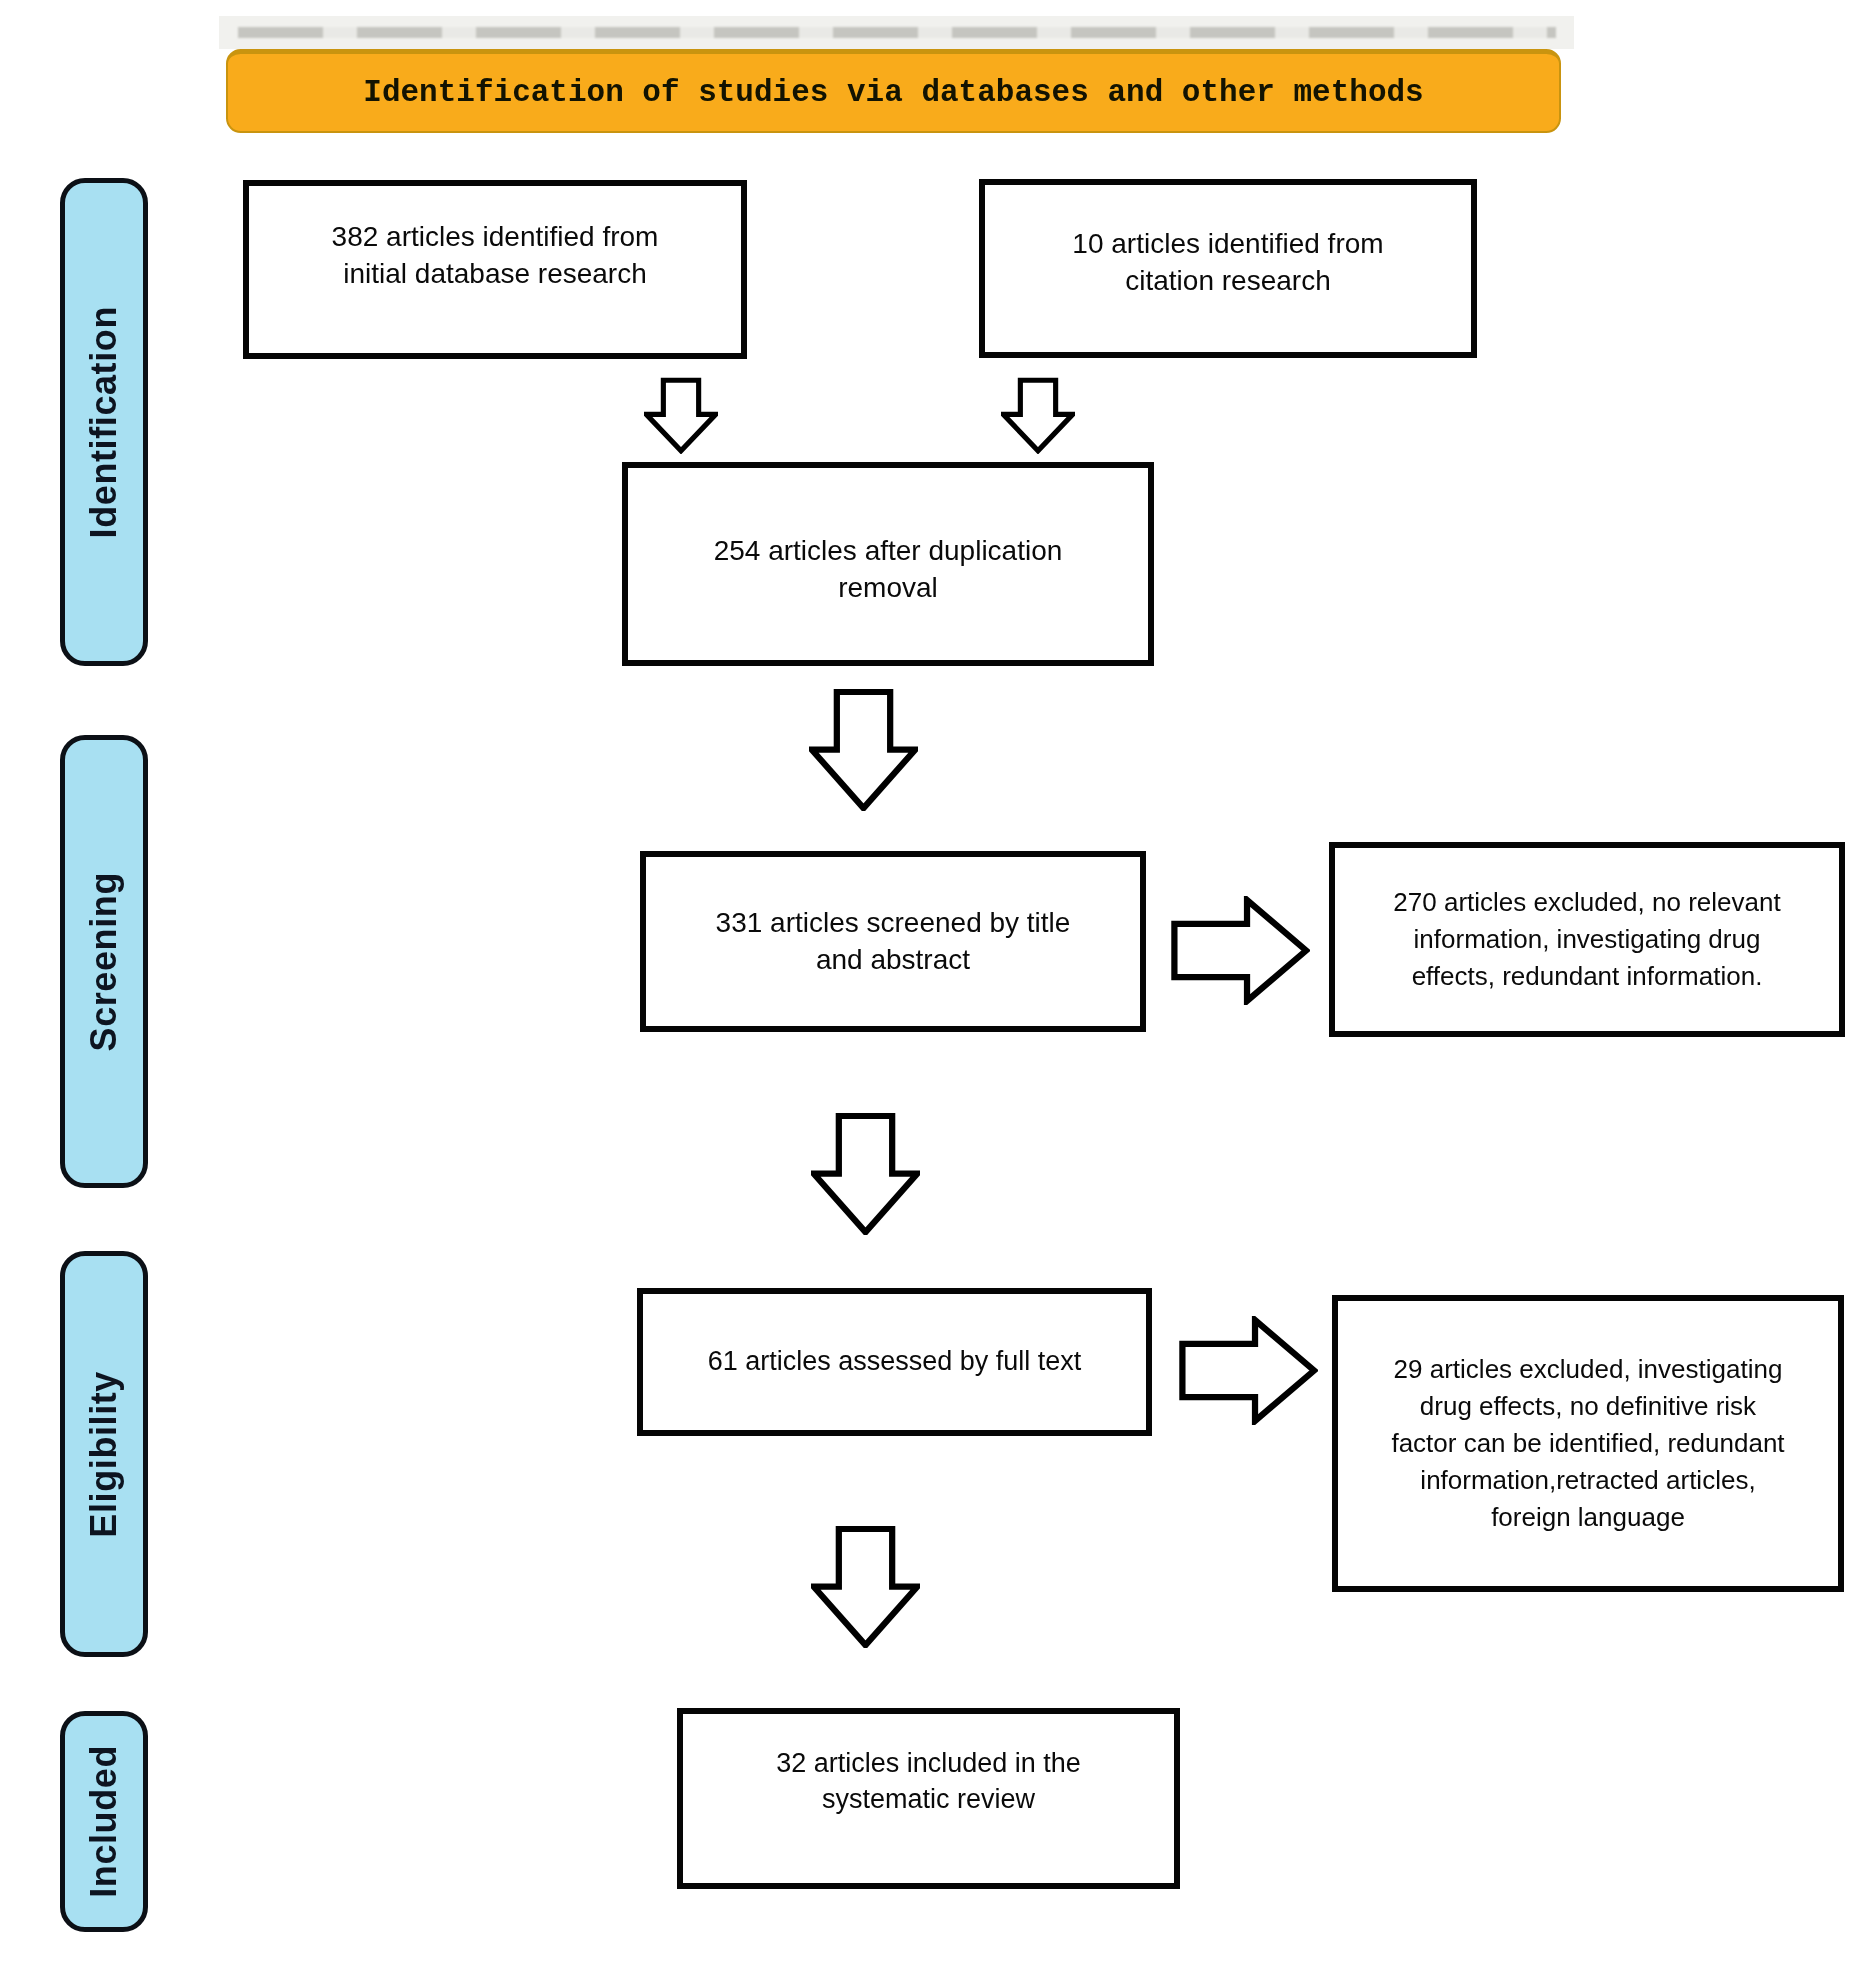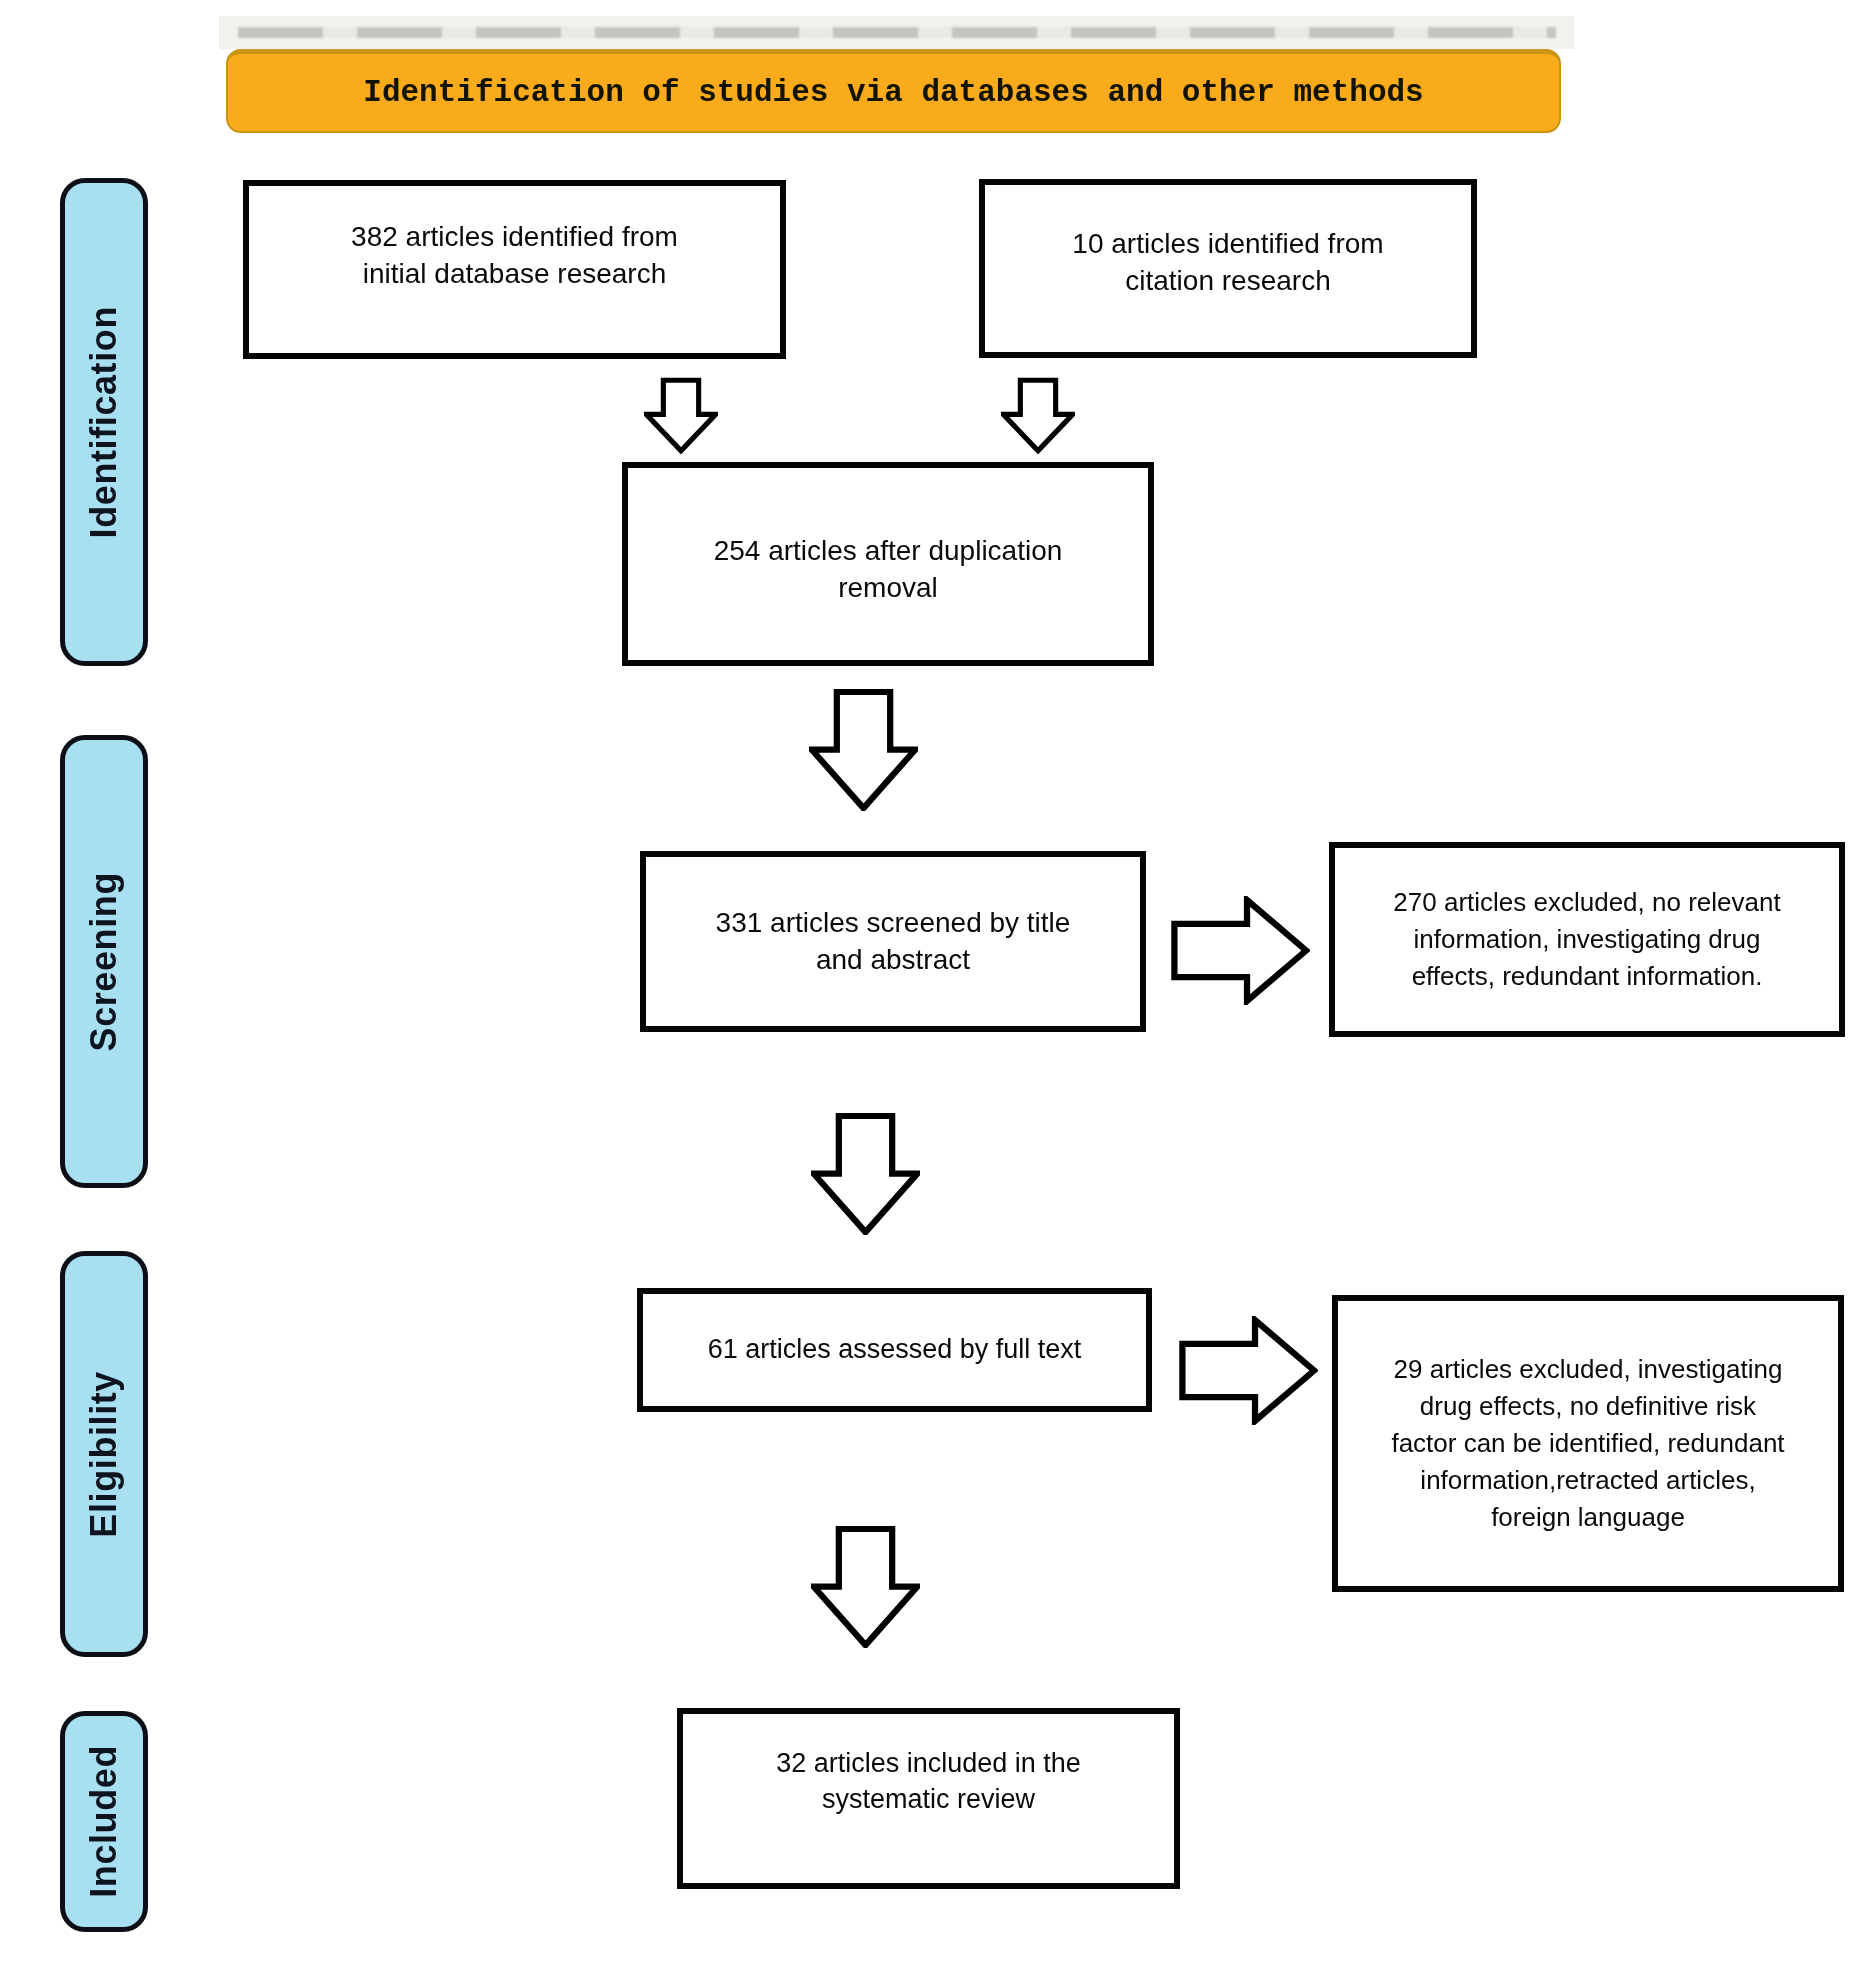--- a/index.html
+++ b/index.html
@@ -54,25 +54,25 @@
   #stage-included{top:1711px;height:221px;}
   
   .node{
     position:absolute;background:#ffffff;
     border:6.8px solid #050505;box-sizing:border-box;
     display:flex;align-items:center;justify-content:center;
     text-align:center;color:#0a0a0a;
     font-size:28px;line-height:1.32;
     white-space:pre-line;
   }
-  #box-db{left:243px;top:180px;width:543px;height:179px;padding:0 11.3px 28px 11.3px;}
+  #box-db{left:243px;top:180px;width:504px;height:179px;padding:0 11.3px 28px 11.3px;}
   #box-cit{left:979px;top:179px;width:498px;height:179px;padding:0 11.3px 11.3px 11.3px;}
   #box-dedup{left:622px;top:462px;width:532px;height:204px;padding:11.3px 11.3px 0 11.3px;}
   #box-screened{left:640px;top:851px;width:506px;height:181px;padding:0 8.5px;}
-  #box-fulltext{left:637px;top:1288px;width:515px;height:124px;padding:0 5.7px;font-size:27px;}
+  #box-fulltext{left:637px;top:1288px;width:515px;height:148px;padding:0 5.7px;font-size:27px;}
   #box-included{left:645px;top:1708px;width:503px;height:181px;padding:0 11.3px 34px 11.3px;font-size:27px;margin-left:32px;}
   #box-excl-screen{left:1329px;top:842px;width:516px;height:195px;padding:0 4.5px;font-size:26px;line-height:1.42;}
   #box-excl-elig{left:1332px;top:1295px;width:512px;height:297px;padding:0 3.4px;font-size:26px;line-height:1.42;}
   .arrow{position:absolute;}
   .arrow svg{display:block;width:100%;height:100%;}
   #arrow-db{left:644px;top:377px;width:74px;height:77px;}
   #arrow-cit{left:1001px;top:377px;width:74px;height:77px;}
   #arrow-mid-1{left:809px;top:689px;width:109px;height:122px;}
   #arrow-mid-2{left:811px;top:1113px;width:109px;height:122px;}
   #arrow-mid-3{left:811px;top:1526px;width:109px;height:122px;}

